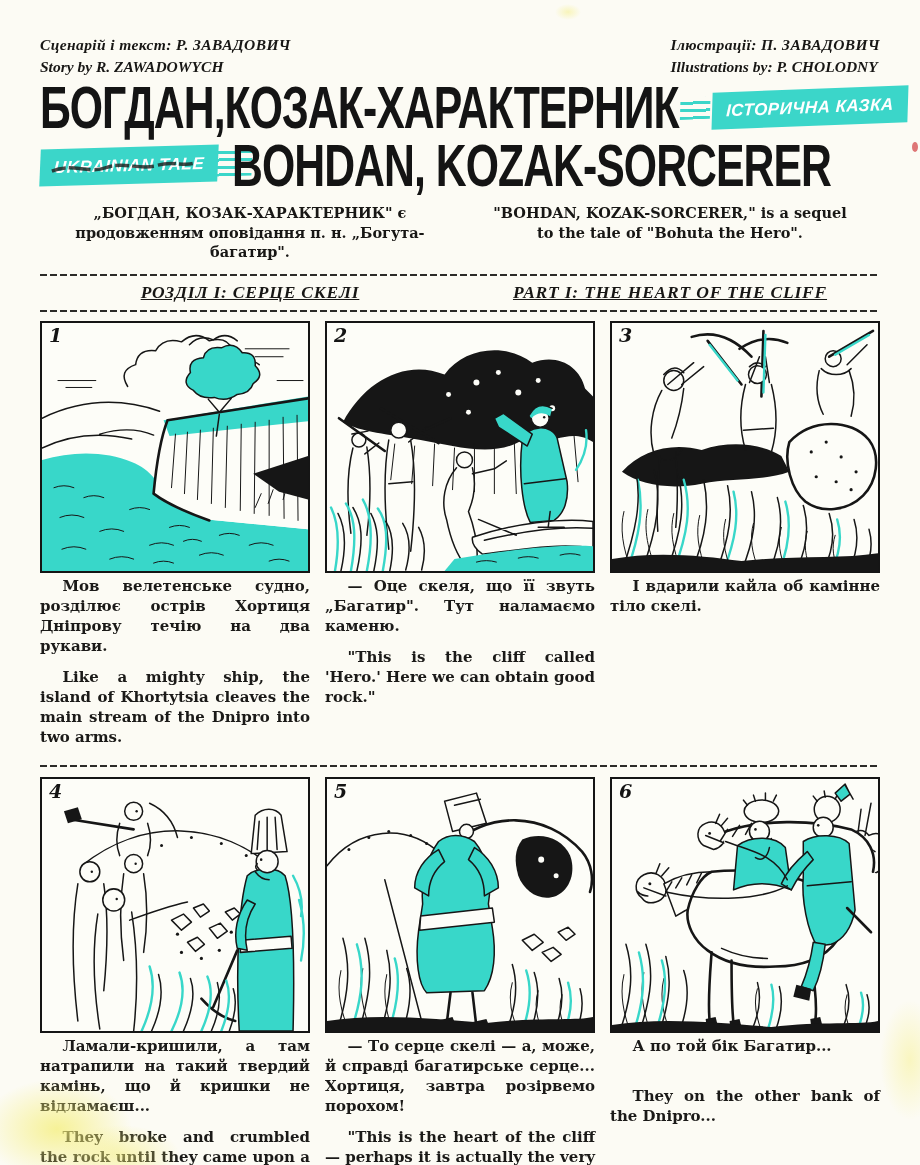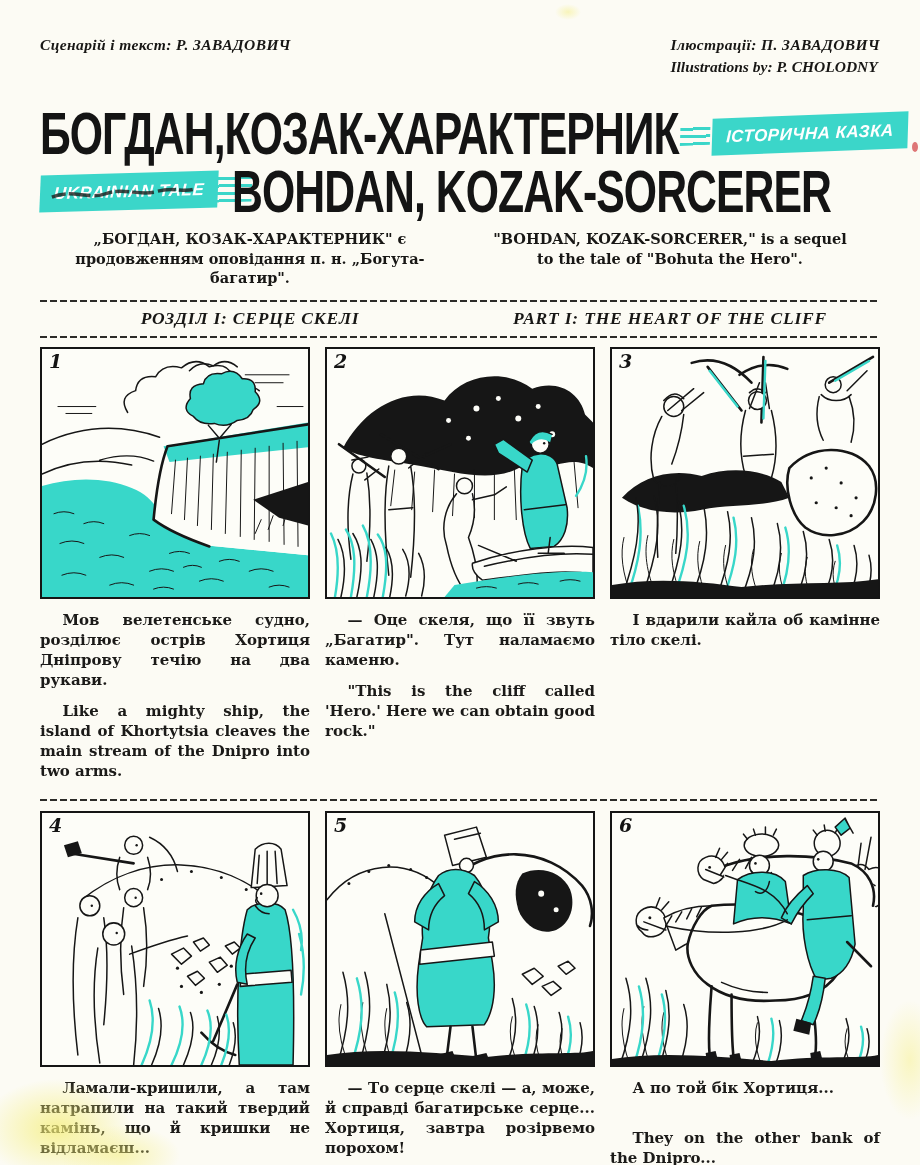--- a/index.html
+++ b/index.html
@@ -4,21 +4,21 @@
 <style>
   html,body{margin:0;padding:0;background:#fbfaf2;}
   .page{position:relative;width:920px;height:1165px;margin:0 auto;background:#fcfbf4;
         box-sizing:border-box;padding:34px 40px 0;overflow:hidden;color:#181715;
         font-family:"DejaVu Serif",serif;}
   
   .credits{display:flex;justify-content:space-between;font:bold italic 15.5px/1.45 "Liberation Serif",serif;}
   .credits div{font-style:italic;}
   .credits .r1{letter-spacing:.4px;}
   
-  .title-block{margin-top:26px;}
+  .title-block{margin-top:0;}
   .trow{display:flex;align-items:center;}
   .big-title{margin:0;font:800 45px/1 "Liberation Sans",sans-serif;letter-spacing:-1px;color:#141414;
              white-space:nowrap;transform:scale(.95,1.3);transform-origin:left center;}
   .trow1 .big-title{flex:0 0 auto;}
   .trow1{height:58px;}
   .trow2{height:54px;margin-top:2px;}
   .trow2 .big-title{margin-left:14px;transform-origin:left center;}
   .badge{position:relative;display:flex;align-items:center;background:#3bd6c9;color:#fff;
          font:bold italic 17px/1 "Liberation Sans",sans-serif;letter-spacing:.5px;
          padding:10px 14px;white-space:nowrap;}
@@ -31,37 +31,37 @@
   
   .intro{display:grid;grid-template-columns:1fr 1fr;margin-top:10px;}
   .intro p{margin:0;text-align:center;font:bold 14.5px/1.35 "DejaVu Serif",serif;padding:0 28px;}
   
   .rule{height:2.4px;background:repeating-linear-gradient(90deg,#2c2b28 0 7px,transparent 7px 10px);}
   .rule.m1{margin:12px 0 6px;}
   .rule.m2{margin:7px 0 9px;}
   .rule.mid{margin:6px 0 10px;}
   .chapter{display:grid;grid-template-columns:1fr 1fr;font:bold italic 17.5px/1.2 "Liberation Serif",serif;
            letter-spacing:.8px;}
-  .chapter div{text-align:center;}
+  .chapter div{text-align:center;text-decoration:underline;}
   
   .strip{display:grid;grid-template-columns:repeat(3,1fr);gap:15px;}
   .panel{position:relative;height:252px;border:2.5px solid #151515;background:#fdfdf8;box-sizing:border-box;}
   .strip.row2 .panel{height:256px;}
   .art{position:absolute;inset:0;width:100%;height:100%;}
   .pnum{position:absolute;left:7px;top:3px;font:bold italic 19px/1 "DejaVu Serif",serif;color:#141414;z-index:2;}
   
   .k{stroke:#161616;fill:none;stroke-width:1.5;stroke-linecap:round;stroke-linejoin:round;}
   .kt{stroke:#161616;fill:none;stroke-width:2.6;stroke-linecap:round;stroke-linejoin:round;}
   .thin{stroke:#161616;fill:none;stroke-width:1;stroke-linecap:round;}
   .kf{fill:#161616;stroke:none;}
   .cf{fill:#38d7c9;stroke:none;}
   .cs{stroke:#38d7c9;fill:none;stroke-width:2.4;stroke-linecap:round;}
   .pf{fill:#fdfdf8;stroke:none;}
   
-  .captions{display:grid;grid-template-columns:repeat(3,1fr);gap:15px;padding-top:12px;}
+  .captions{display:grid;grid-template-columns:repeat(3,1fr);gap:15px;padding-top:4px;}
   .cap{margin:0 0 11px;text-indent:1.5em;text-align:justify;
        font:bold 15px/1.33 "DejaVu Serif",serif;color:#1b1a18;}
   
   .blob{position:absolute;pointer-events:none;}
   .blob.bl{left:-18px;bottom:-14px;width:150px;height:100px;border-radius:50%;
            background:radial-gradient(closest-side,rgba(244,238,120,.75),rgba(244,238,120,0));}
   .blob.bl2{left:60px;bottom:-20px;width:120px;height:60px;border-radius:50%;
            background:radial-gradient(closest-side,rgba(244,238,120,.55),rgba(244,238,120,0));}
   .blob.re{right:-20px;top:1000px;width:60px;height:120px;border-radius:50%;
            background:radial-gradient(closest-side,rgba(246,240,140,.5),rgba(246,240,140,0));}
@@ -71,20 +71,21 @@
            background:#d4494c;opacity:.75;}
 </style>
 </head>
 <body>
 
 <div class="page">
 
   <header class="credits">
     <div>
       <div class="r1">Сценарій і текст: Р. ЗАВАДОВИЧ</div>
+      <div>Story by R. ZAWADOWYCH</div>
     </div>
     <div>
       <div class="r1">Ілюстрації:  П.  ЗАВАДОВИЧ</div>
       <div>Illustrations by: P. CHOLODNY</div>
     </div>
   </header>
 
   <div class="title-block">
     <div class="trow trow1">
       <h1 class="big-title">БОГДАН,КОЗАК-ХАРАКТЕРНИК</h1>
@@ -445,21 +446,21 @@
   <section class="captions">
     <div>
       <p class="cap">Ламали-кришили, а там натрапили на такий твердий камінь, що й кришки не відламаєш...</p>
       <p class="cap">They broke and crumbled the rock until they came upon a section that would not crumble at all.</p>
     </div>
     <div>
       <p class="cap">— То серце скелі — а, може, й справді багатирське серце... Хортиця, завтра розірвемо порохом!</p>
       <p class="cap">"This is the heart of the cliff— perhaps it is actually the very heart of a 'Hero.' It does not matter, tomorrow we will blow it up."</p>
     </div>
     <div>
-      <p class="cap">А по той бік Хортиця...</p>
+      <p class="cap">А по той бік Багатир...</p>
       <p class="cap" style="margin-top:30px">They on the other bank of the Dnipro...</p>
     </div>
   </section>
 
   <div class="blob bl"></div>
   <div class="blob bl2"></div>
   <div class="blob re"></div>
   <div class="blob tc"></div>
   <div class="redmark"></div>
 </div>

